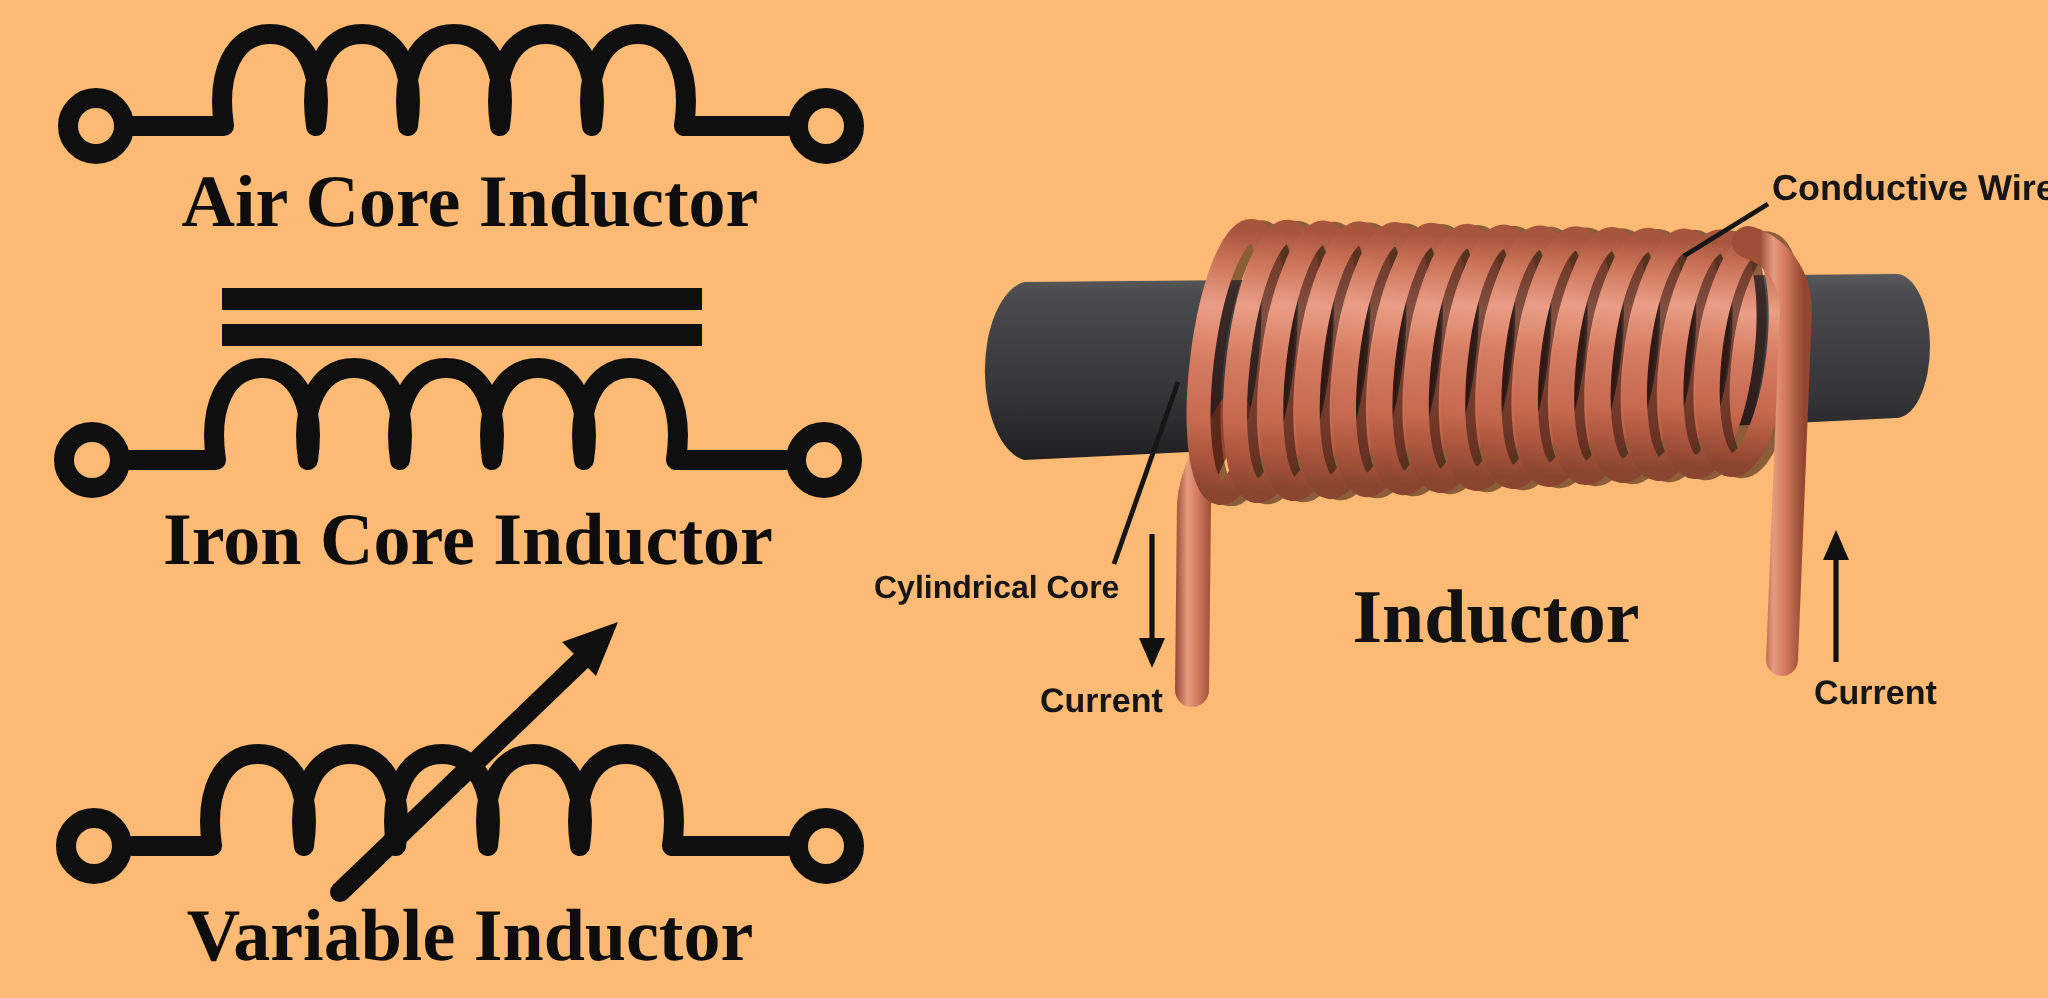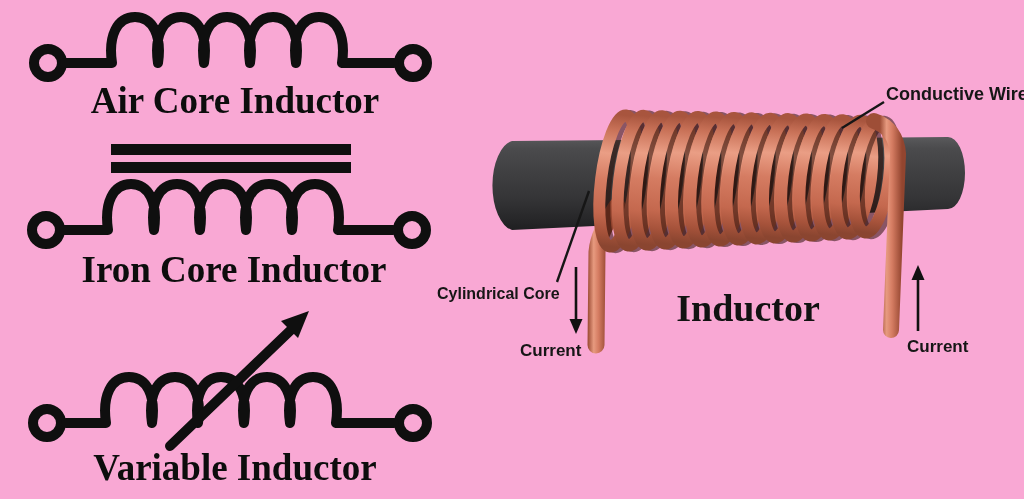--- a/index.html
+++ b/index.html
@@ -1,20 +1,20 @@
 <!DOCTYPE html>
 <html><head>
 <meta charset="utf-8">
 <style>
   html, body { margin: 0; padding: 0; background: #ffffff; }
   .stage {
     position: relative;
     width: 1024px;
     height: 499px;
-    background: #f9a8d4;
+    background: #fdba74;
     overflow: hidden;
     font-family: "Liberation Sans", sans-serif;
   }
   svg { display: block; }
   text { user-select: none; }
   .sym-label {
     font-family: "Liberation Serif", serif;
     font-weight: bold;
     fill: #0d0d0d;
   }

